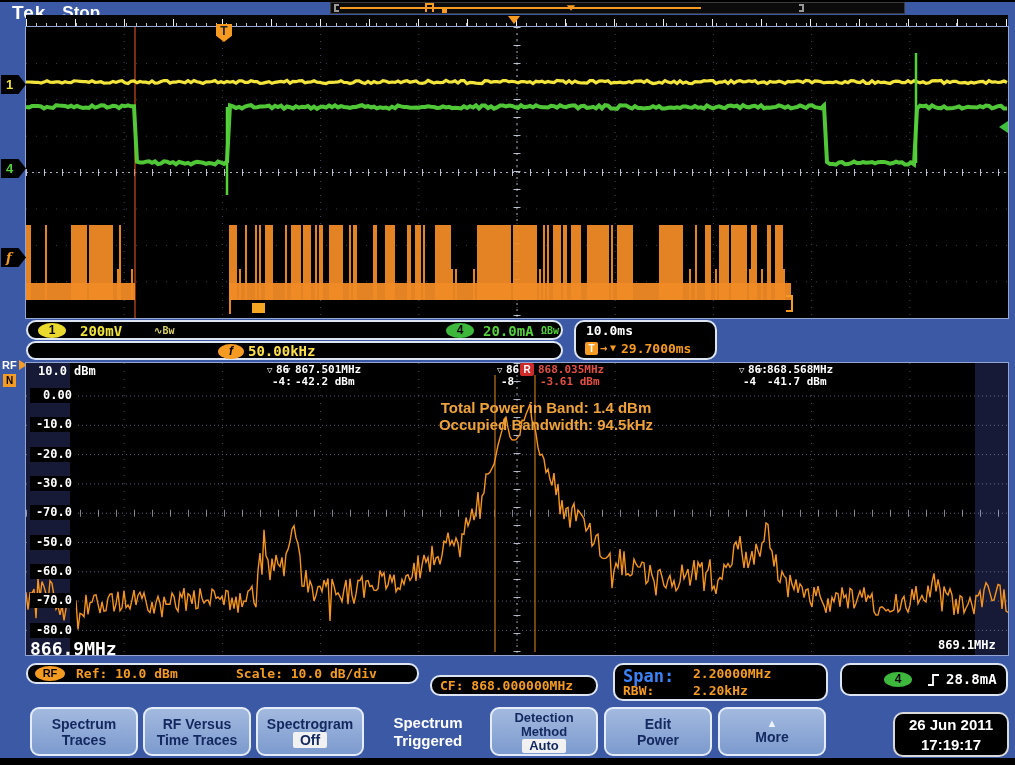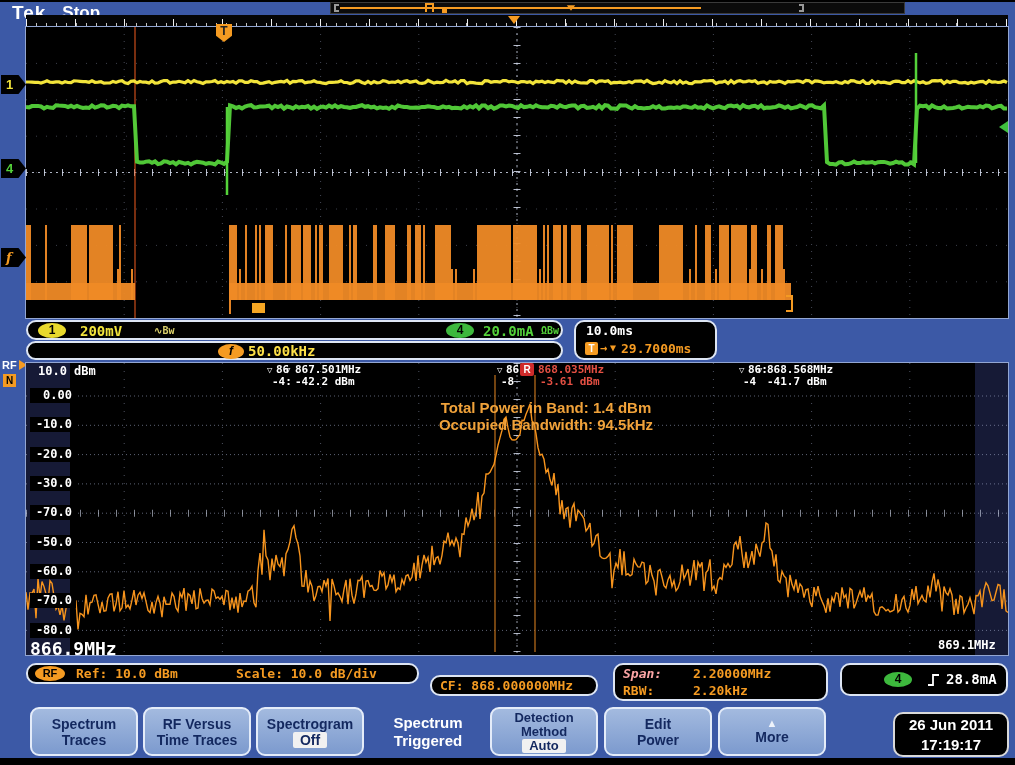--- a/index.html
+++ b/index.html
@@ -224,21 +224,21 @@
 
   <div class="rbox" style="left:26px;top:663px;width:393px;height:21px;">
     <span class="ell" style="left:7px;top:1px;background:#f59b22;width:30px;font-size:11px;">RF</span>
     <span class="rd" style="left:48px;top:1px;color:#f59b22;font-size:13px;">Ref: 10.0 dBm</span>
     <span class="rd" style="left:208px;top:1px;color:#f59b22;font-size:13px;">Scale: 10.0 dB/div</span>
   </div>
   <div class="rbox" style="left:430px;top:663px;width:168px;height:21px;margin-top:12px;">
     <span class="rd" style="left:8px;top:1px;color:#f59b22;font-size:13px;">CF: 868.000000MHz</span>
   </div>
   <div class="rbox" style="left:613px;top:663px;width:215px;height:38px;">
-    <span class="rd" style="left:8px;top:1px;color:#fca5a5;font-size:13px;font-style:italic;">Span:</span>
+    <span class="rd" style="left:8px;top:1px;color:#3b82f6;font-size:17px;">Span:</span>
     <span class="rd" style="left:78px;top:1px;color:#f59b22;font-size:13px;">2.20000MHz</span>
     <span class="rd" style="left:8px;top:18px;color:#f59b22;font-size:13px;">RBW:</span>
     <span class="rd" style="left:78px;top:18px;color:#f59b22;font-size:13px;">2.20kHz</span>
   </div>
   <div class="rbox" style="left:840px;top:663px;width:168px;height:33px;">
     <span class="ell" style="left:42px;top:7px;background:#3db83d;">4</span>
     <svg style="position:absolute;left:84px;top:7px;" width="16" height="16">
       <path d="M2,13 H7 V3 H13" stroke="#fff" stroke-width="1.8" fill="none"></path>
     </svg>
     <span class="rd" style="left:104px;top:6px;color:#fff;">28.8mA</span>

